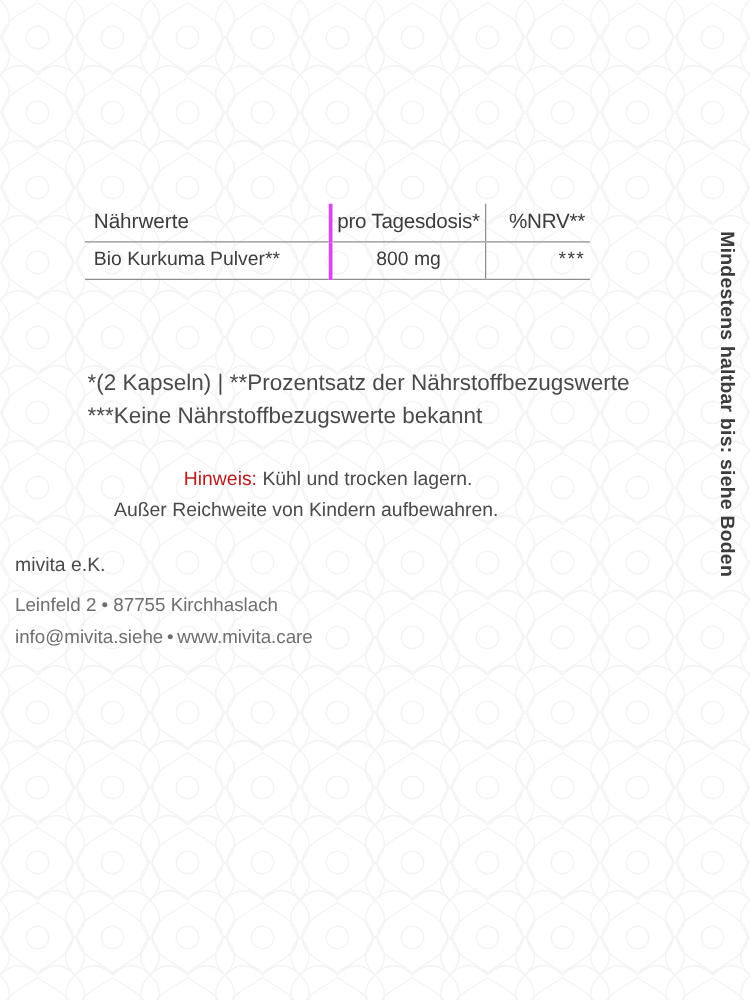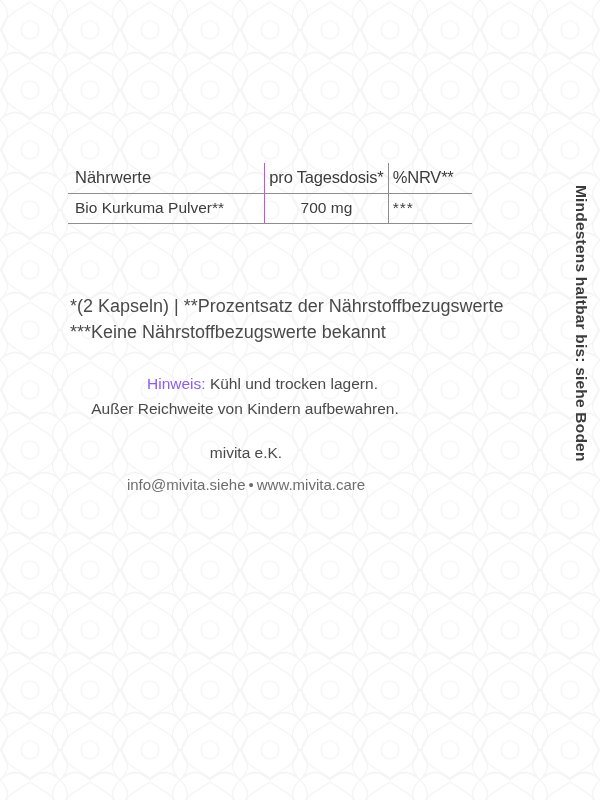--- a/index.html
+++ b/index.html
@@ -63,24 +63,24 @@
     font-size: 16.5px;
   }
   .nutri-table .col-name {
     text-align: left;
     width: 206px;
     padding-left: 7px;
   }
   .nutri-table .col-dose {
     text-align: center;
     width: 120px;
-    border-left: 1px solid #d946ef;
+    border-left: 3px solid #d946ef;
   }
   .nutri-table .col-nrv {
-    text-align: left;
+    text-align: right;
     width: 78px;
     border-left: 1px solid #8e8e8e;
   }
   .nutri-table thead th.col-dose,
   .nutri-table thead th.col-nrv {
     letter-spacing: -0.2px;
   }
   .nutri-table tbody tr:last-child td {
     border-bottom: 1px solid #8e8e8e;
   }
@@ -107,31 +107,31 @@
     position: absolute;
     left: 0;
     top: 372px;
     width: 490px;
     text-align: center;
     font-size: 15.5px;
     line-height: 1.6;
     color: #4a4a4a;
   }
   .hinweis .lead {
-    color: #8b5cf6;
+    color: #b91c1c;
     padding-left: 35px;
   }
 
   
   .company {
     position: absolute;
-    left: 1px;
+    left: 12px;
     top: 440px;
     width: 490px;
-    text-align: center;
+    text-align: left;
     color: #6e6e6e;
     font-size: 15px;
     line-height: 1.72;
   }
   .company .name {
     color: #4a4a4a;
     font-size: 15.5px;
     margin-bottom: 5px;
   }
   .company .sep {
@@ -180,40 +180,41 @@
       <thead>
         <tr>
           <th class="col-name">Nährwerte</th>
           <th class="col-dose">pro Tagesdosis*</th>
           <th class="col-nrv">%NRV**</th>
         </tr>
       </thead>
       <tbody>
         <tr>
           <td class="col-name">Bio Kurkuma Pulver**</td>
-          <td class="col-dose">700 mg</td>
+          <td class="col-dose">800 mg</td>
           <td class="col-nrv stars">***</td>
         </tr>
       </tbody>
     </table>
 
     <div class="footnotes">
       <div>*(2 Kapseln) | **Prozentsatz der Nährstoffbezugswerte</div>
       <div>***Keine Nährstoffbezugswerte bekannt</div>
     </div>
 
     <div class="hinweis">
       <div>
         <span class="lead">Hinweis:</span><span> Kühl und trocken lagern.</span>
       </div>
       <div>Außer Reichweite von Kindern aufbewahren.</div>
     </div>
 
     <div class="company">
       <div class="name">mivita e.K.</div>
+      <div>Leinfeld 2 • 87755 Kirchhaslach</div>
       <div>
         <span>info@mivita.siehe</span><span class="sep">•</span><span>www.mivita.care</span>
       </div>
     </div>
 
     <div class="vertical-note">Mindestens haltbar bis: siehe Boden</div>
 
   </div>
 </div>
 

